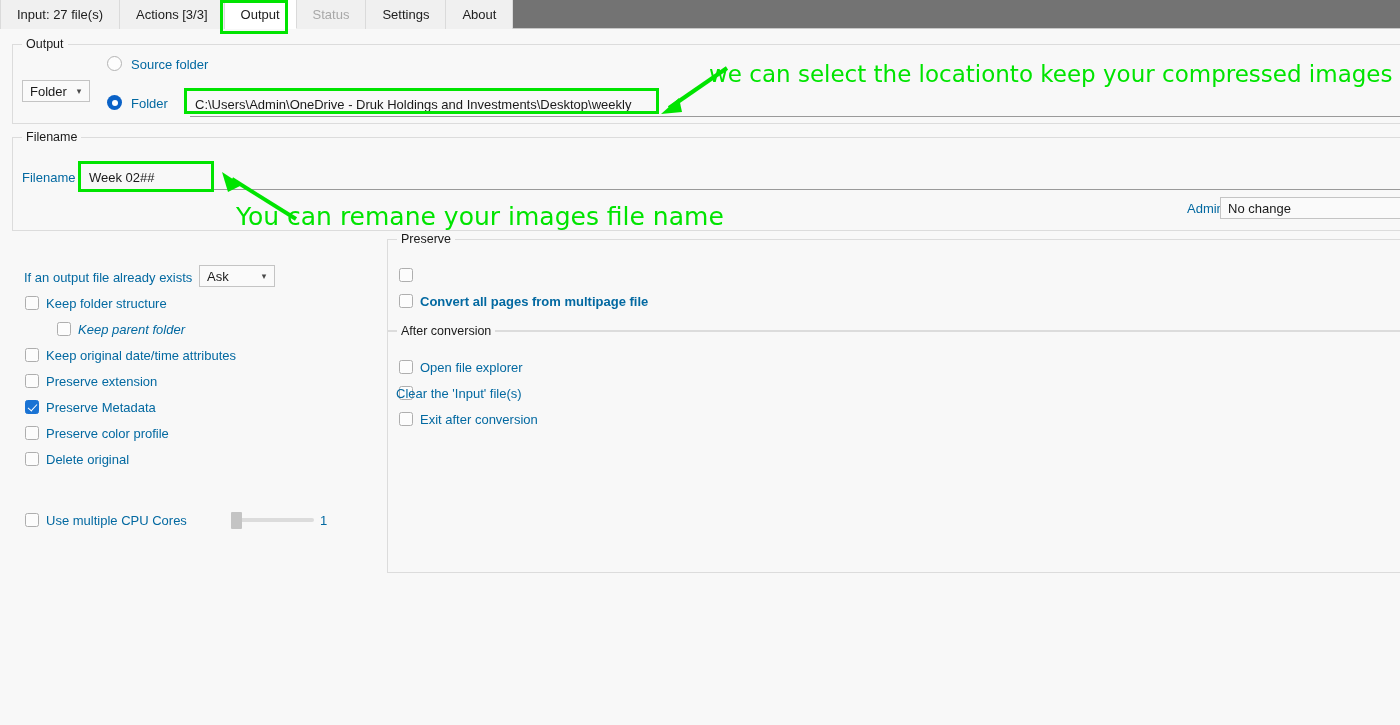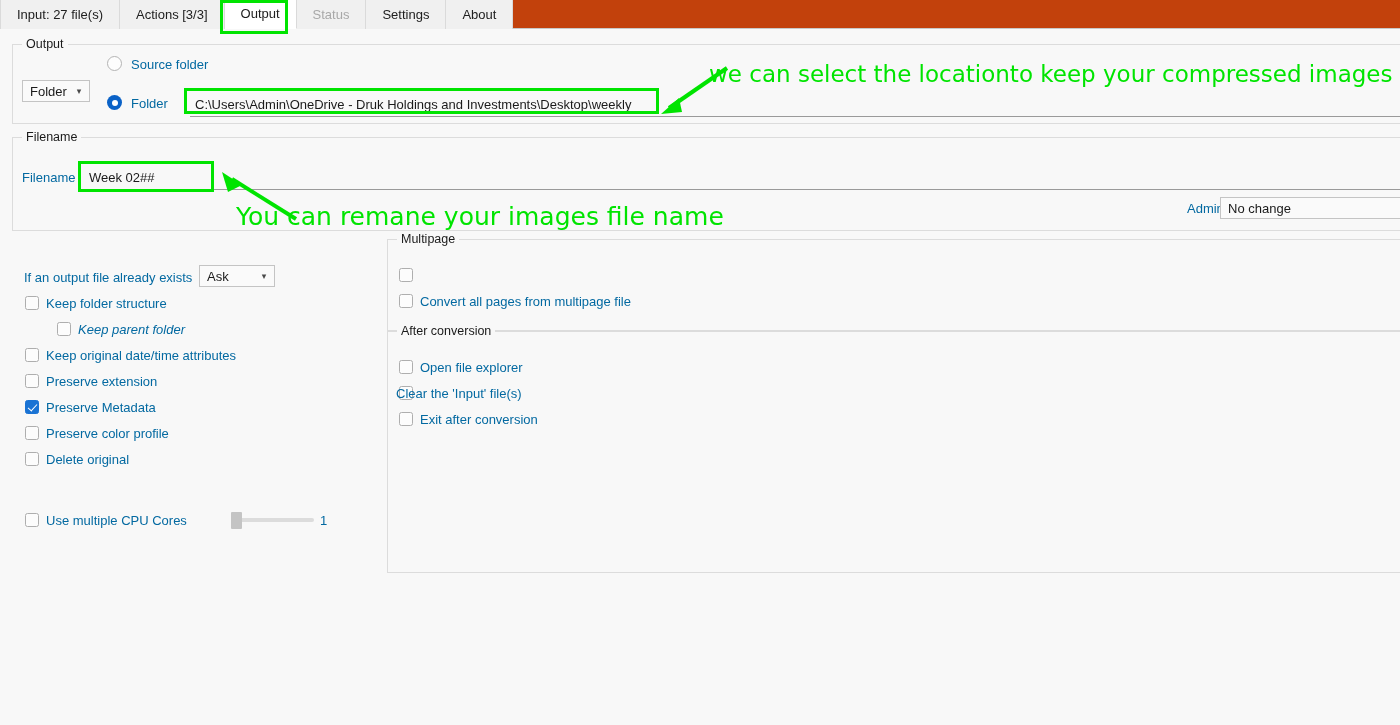--- a/index.html
+++ b/index.html
@@ -10,23 +10,23 @@
     background: #f8f8f8;
     font-family: "Liberation Sans", sans-serif;
     font-size: 13px;
     color: #1a1a1a;
   }
   #app { position: relative; width: 1400px; height: 725px; background: #f8f8f8; }
 
   
   .tabbar {
     position: absolute; left: 0; top: 0; width: 1400px; height: 29px;
-    background: #c2410c;
+    background: #737373;
     border-bottom: 1px solid #c8c8c8;
-    display: flex; align-items: center;
+    display: flex; align-items: flex-start;
   }
   .tab {
     display: flex; align-items: center; justify-content: center;
     padding: 0 16px; height: 29px;
     font-size: 13px; color: #202020;
     background: #f0f0f0;
     border-right: 1px solid #dadada;
     white-space: nowrap; cursor: default;
   }
   .tab.first { border-left: 1px solid #dadada; }
@@ -214,27 +214,27 @@
   <div class="cbx" style="left:25px; top:513px;"></div>
   <span class="lbl" style="left:46px; top:513px;">Use multiple CPU Cores</span>
 
   <div class="slider" style="left:231px; top:512px; width:83px;">
     <div class="track"></div>
     <div class="thumb"></div>
   </div>
   <span class="lbl" style="left:320px; top:513px;">1</span>
 
   <div class="group" style="left:387px; top:239px; width:1030px; height:92px;">
-    <span class="legend">Multipage</span>
+    <span class="legend">Preserve</span>
   </div>
 
   <div class="cbx" style="left:399px; top:268px;"></div>
 
   <div class="cbx" style="left:399px; top:294px;"></div>
-  <span class="lbl" style="left:420px; top:294px;">Convert all pages from multipage file</span>
+  <span class="lbl" style="left:420px; top:294px;font-weight:bold;">Convert all pages from multipage file</span>
 
   <div class="group" style="left:387px; top:331px; width:1030px; height:242px;">
     <span class="legend">After conversion</span>
   </div>
 
   <div class="cbx" style="left:399px; top:360px;"></div>
   <span class="lbl" style="left:420px; top:360px;">Open file explorer</span>
 
   <div class="cbx" style="left:399px; top:386px;"></div>
   <span class="lbl" style="left:396px; top:386px;">Clear the 'Input' file(s)</span>

